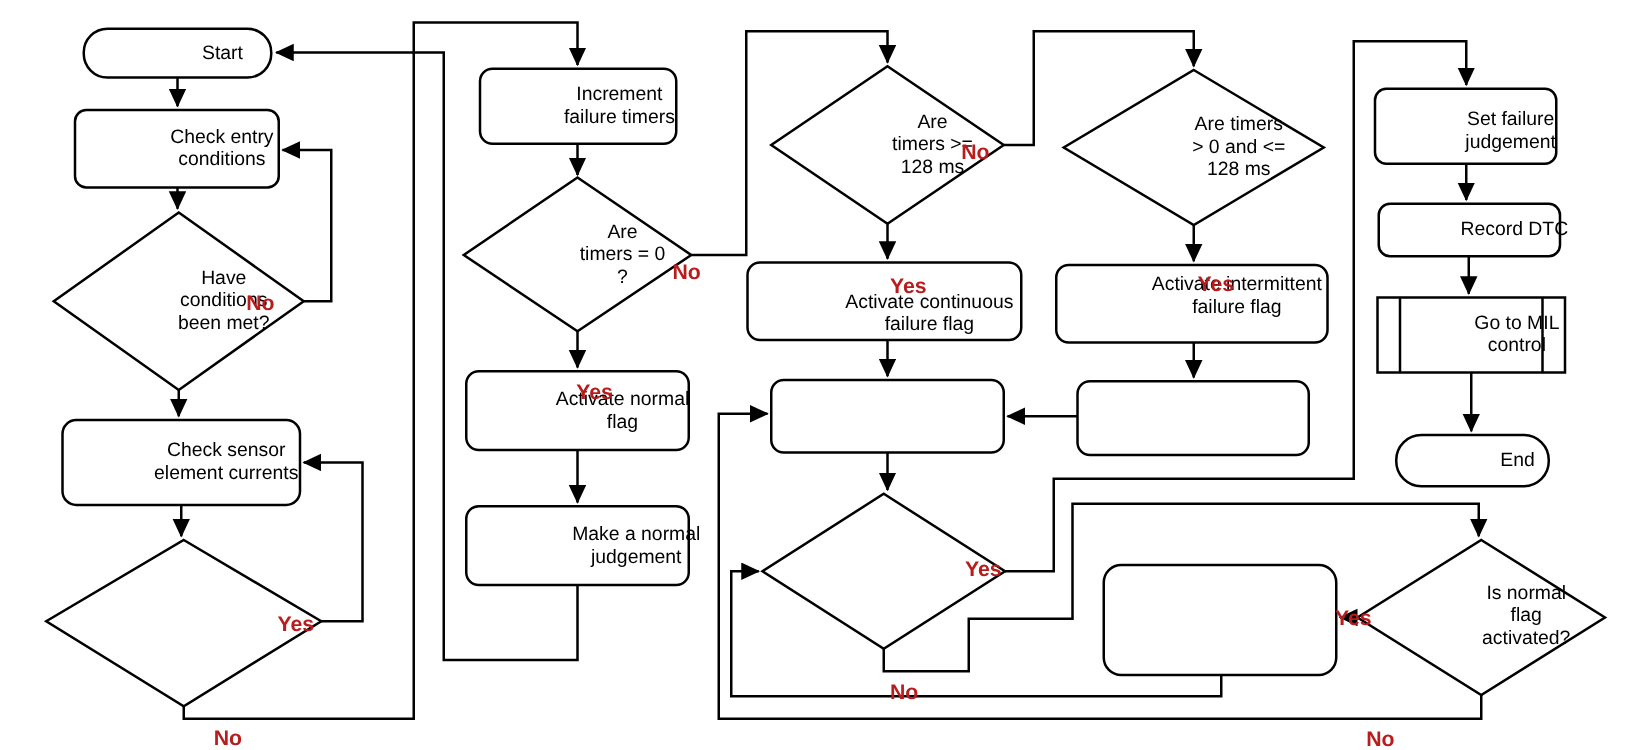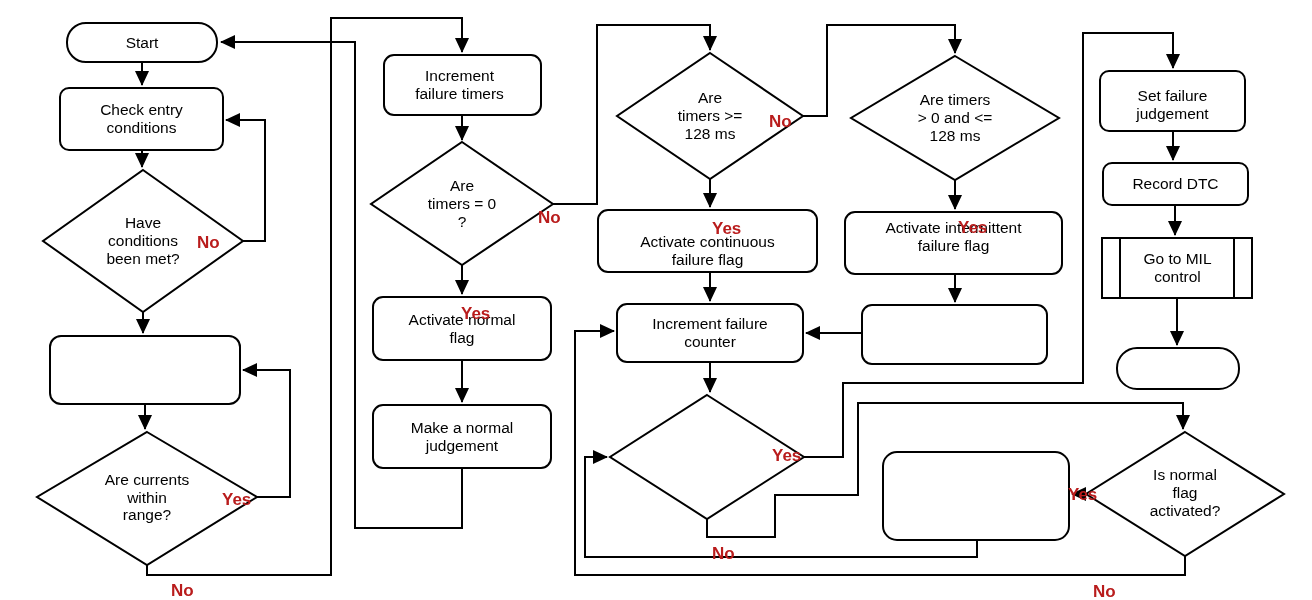--- a/index.html
+++ b/index.html
@@ -1,21 +1,21 @@
 <!DOCTYPE html>
 <html><head>
 <meta charset="utf-8">
 <style>
   html,body{margin:0;padding:0;background:#ffffff;}
   .canvas{position:relative;width:1312px;height:600px;background:#ffffff;
           font-family:"Liberation Sans",sans-serif;color:#000;overflow:hidden;}
   .canvas svg{position:absolute;left:0;top:0;}
   .nlabel{position:absolute;display:flex;align-items:center;justify-content:center;
           text-align:center;white-space:pre-line;font-size:15.5px;line-height:1.16;
-          color:#000;pointer-events:none;}
+          color:#000;pointer-events:none;padding-left:36px;}
   .elabel{position:absolute;width:56px;text-align:left;font-weight:bold;
           font-size:17px;color:#b91c1c;pointer-events:none;margin-top:37px;}
 </style>
 </head>
 <body>
 
 <div class="canvas">
 
   <svg width="1312" height="600" viewBox="0 0 1312 600">
     <defs>
@@ -85,52 +85,50 @@
       <rect x="1117" y="348" width="122" height="41" rx="20" ry="20"></rect>
     </g>
   </svg>
 
   <div class="nlabel" style="left:67px;top:23px;width:150px;height:39px">Start</div>
   <div class="nlabel" style="left:60px;top:88px;width:163px;height:62px">Check entry
 conditions</div>
   <div class="nlabel" style="left:68px;top:184px;width:150px;height:114px">Have
 conditions
 been met?</div>
-  <div class="nlabel" style="left:62px;top:440px;width:170px;height:115px">Are currents
-within
-range?</div>
+  <div class="nlabel" style="left:50px;top:336px;width:190px;height:68px">Check sensor
+element currents</div>
   <div class="nlabel" style="left:384px;top:55px;width:151px;height:60px">Increment
 failure timers</div>
   <div class="nlabel" style="left:382px;top:146px;width:160px;height:116px">Are
 timers = 0
 ?</div>
   <div class="nlabel" style="left:373px;top:297px;width:178px;height:63px">Activate normal
 flag</div>
-  <div class="nlabel" style="left:373px;top:405px;width:178px;height:63px">Make a normal
+  <div class="nlabel" style="left:384px;top:405px;width:178px;height:63px">Make a normal
 judgement</div>
   <div class="nlabel" style="left:630px;top:58px;width:160px;height:116px">Are
 timers &gt;=
 128 ms</div>
   <div class="nlabel" style="left:598px;top:224px;width:219px;height:54px">Activate continuous
 failure flag</div>
   <div class="nlabel" style="left:860px;top:60px;width:190px;height:116px">Are timers
 &gt; 0 and &lt;=
 128 ms</div>
   <div class="nlabel" style="left:845px;top:212px;width:217px;height:50px">Activate intermittent
 failure flag</div>
-  <div class="nlabel" style="left:617px;top:304px;width:186px;height:58px">Increment failure
-counter</div>
   <div class="nlabel" style="left:1100px;top:435px;width:170px;height:116px">Is normal
 flag
 activated?</div>
   <div class="nlabel" style="left:1100px;top:71px;width:145px;height:68px">Set failure
 judgement</div>
   <div class="nlabel" style="left:1121px;top:238px;width:113px;height:60px">Go to MIL
 control</div>
   <div class="nlabel" style="left:1103px;top:163px;width:145px;height:42px">Record DTC</div>
+  <div class="nlabel" style="left:1117px;top:348px;width:122px;height:41px">End</div>
 
   <div class="elabel" style="left:197px;top:196px">No</div>
   <div class="elabel" style="left:222px;top:453px">Yes</div>
   <div class="elabel" style="left:171px;top:544px">No</div>
   <div class="elabel" style="left:538px;top:171px">No</div>
   <div class="elabel" style="left:461px;top:267px">Yes</div>
   <div class="elabel" style="left:712px;top:182px">Yes</div>
   <div class="elabel" style="left:769px;top:75px">No</div>
   <div class="elabel" style="left:958px;top:181px">Yes</div>
   <div class="elabel" style="left:772px;top:409px">Yes</div>

